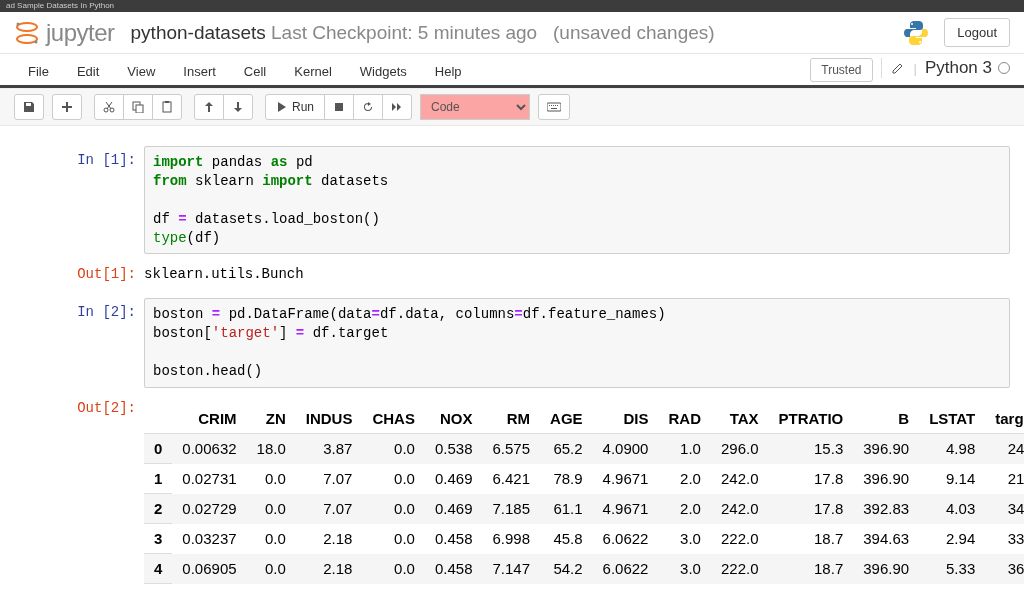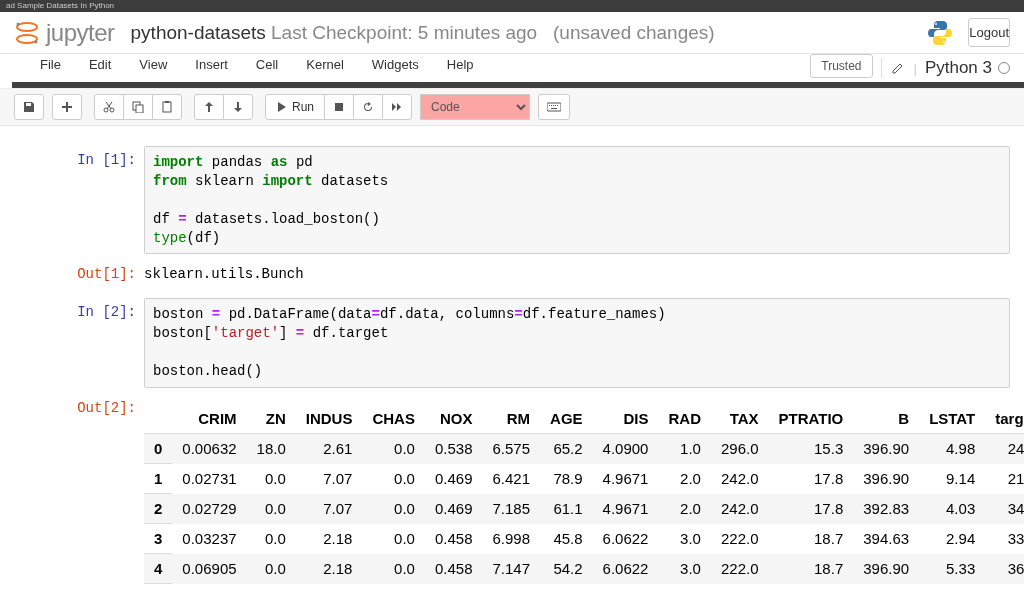--- a/index.html
+++ b/index.html
@@ -7,23 +7,23 @@
   
   .tab-bar { background: #3c3c3c; height: 12px; font-size: 8px; color: #ccc; padding-left: 6px; line-height: 12px; }
   
   .header { display: flex; align-items: center; padding: 6px 14px; border-bottom: 1px solid #e7e7e7; height: 42px; }
   .logo-wrap { display: flex; align-items: center; gap: 6px; margin-right: 16px; }
   .logo-icon { width: 26px; height: 26px; position: relative; }
   .logo-text { font-size: 24px; color: #888; font-weight: 400; letter-spacing: -0.5px; }
   .title-area { flex: 1; font-size: 19px; color: #333; }
   .title-area .checkpoint { color: #888; }
   .python-logo { width: 28px; height: 28px; margin-right: 14px; }
-  .logout-btn { border: 1px solid #ccc; border-radius: 3px; padding: 6px 0; background: #fff; font-size: 13px; color: #333; cursor: pointer; }
-  
-  .menubar { display: flex; align-items: flex-end; padding: 4px 14px; border-bottom: 6px solid #404040; height: 34px; margin-left: 12px; }
+  .logout-btn { border: 1px solid #ccc; border-radius: 3px; padding: 6px 12px; background: #fff; font-size: 13px; color: #333; cursor: pointer; }
+  
+  .menubar { display: flex; align-items: flex-start; padding: 4px 14px; border-bottom: 3px solid #404040; height: 34px; }
   .menu-item { padding: 6px 14px; color: #333; font-size: 13px; cursor: pointer; }
   .menu-spacer { flex: 1; }
   .trusted { border: 1px solid #ccc; border-radius: 3px; padding: 4px 10px; font-size: 12px; color: #555; margin-right: 8px; }
   .kernel-group { display: flex; align-items: center; border-left: 1px solid #ddd; padding-left: 10px; }
   .edit-ic { width: 12px; height: 12px; margin-right: 10px; }
   .kernel-name { font-size: 17px; color: #333; margin-right: 6px; }
   .kernel-circle { width: 12px; height: 12px; border: 1px solid #888; border-radius: 50%; }
   
   .toolbar { display: flex; align-items: center; padding: 6px 14px; border-bottom: 1px solid #e7e7e7; gap: 8px; height: 38px; background: #f7f7f7; border-top: 1px solid #eee; }
   .tb-group { display: flex; }
@@ -241,21 +241,21 @@
               <th>B</th>
               <th>LSTAT</th>
               <th>target</th>
             </tr>
           </thead>
         <tbody id="df-body">
             <tr>
               <th>0</th>
               <td>0.00632</td>
               <td>18.0</td>
-              <td>2.61</td>
+              <td>3.87</td>
               <td>0.0</td>
               <td>0.538</td>
               <td>6.575</td>
               <td>65.2</td>
               <td>4.0900</td>
               <td>1.0</td>
               <td>296.0</td>
               <td>15.3</td>
               <td>396.90</td>
               <td>4.98</td>

